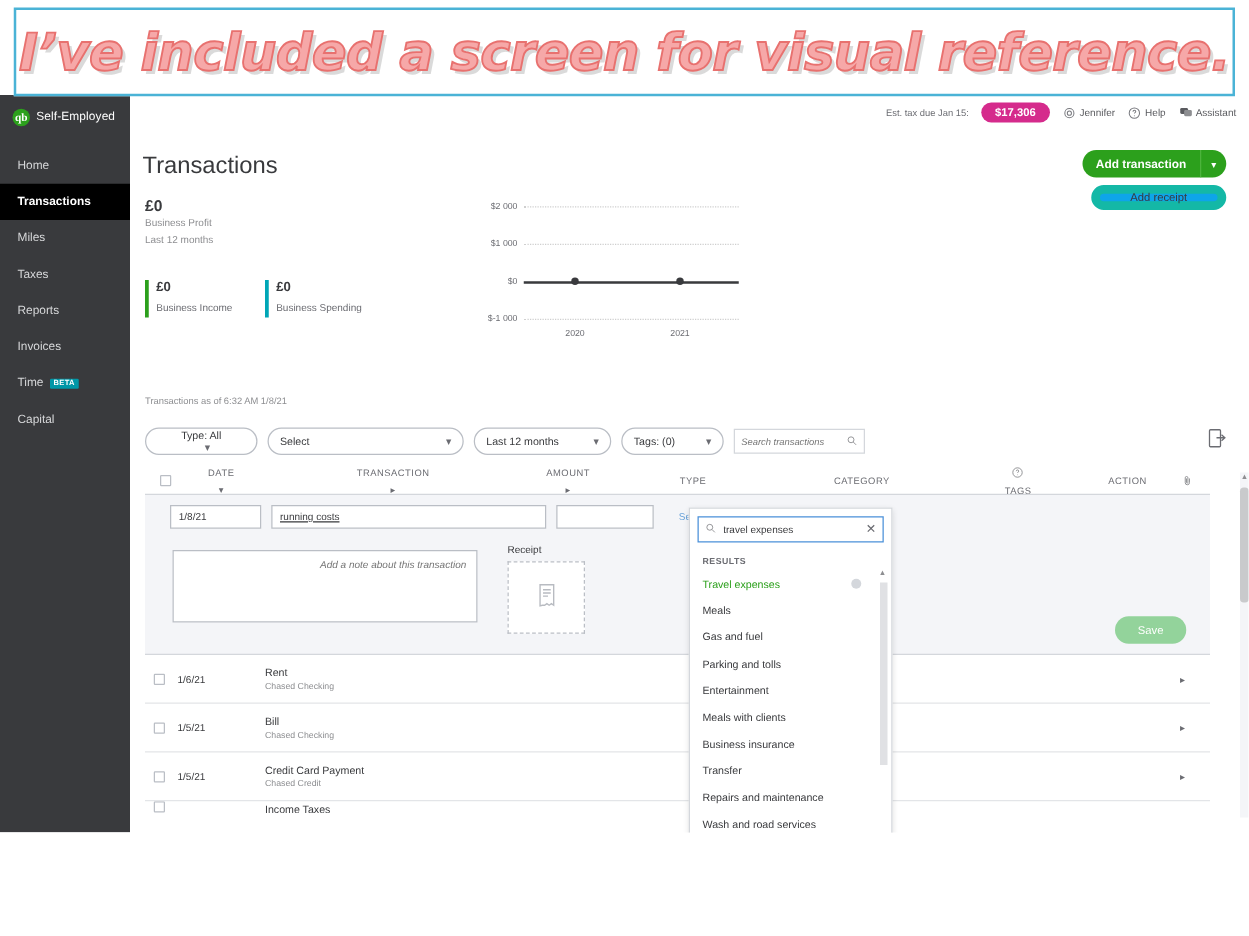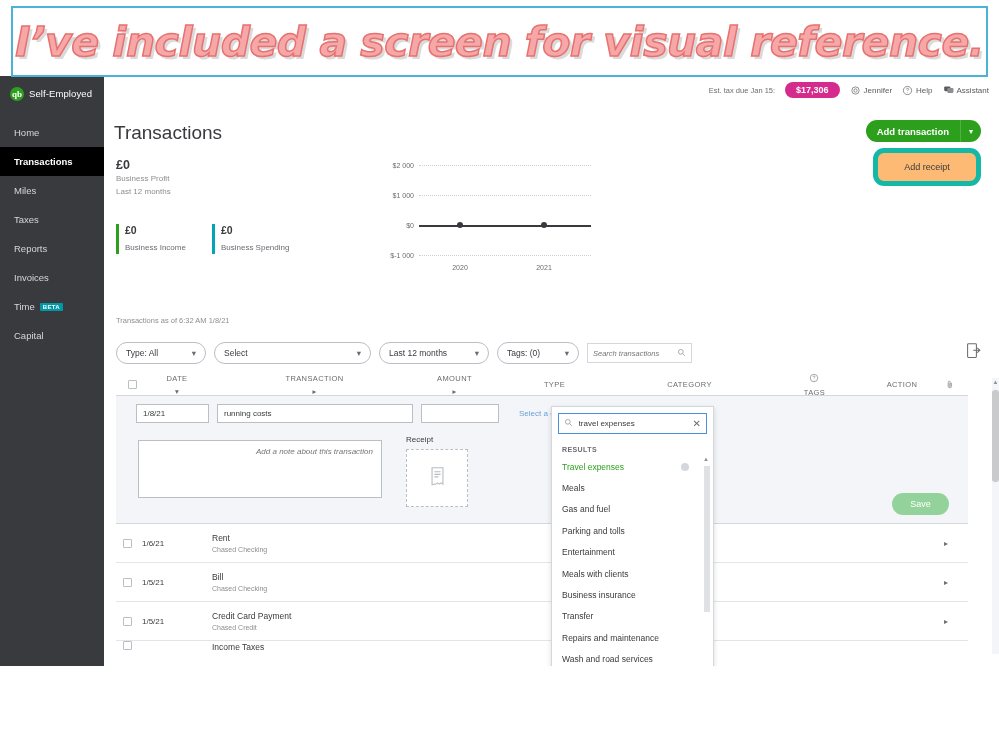--- a/index.html
+++ b/index.html
@@ -98,21 +98,21 @@
   .asof { position:absolute; left:12px; top:212px; font-size:7.5px; color:#8d8e91; }
 
   
   .filters { position:absolute; left:12px; top:238px; display:flex; align-items:center; gap:8px; }
   .pill-select {
     height:22px; border:1px solid #babec5; border-radius:11px; background:#fff;
     display:flex; align-items:center; justify-content:space-between;
     padding:0 9px; font-size:8.5px; color:#393a3d; cursor:pointer;
   }
   .pill-select .chev { margin-left:10px; color:#6b6c72; }
-  .w-type { width:90px; } .w-select { width:157px; } .w-period { width:110px; } .w-tags { width:82px; }
+  .w-type { width:90px;flex-direction:column; } .w-select { width:157px; } .w-period { width:110px; } .w-tags { width:82px; }
   .search-box {
     width:105px; height:20px; border:1px solid #d4d7dc; background:#fff;
     display:flex; align-items:center; justify-content:space-between; padding:0 5px;
   }
   .search-box input {
     border:none; outline:none; width:84px; font-size:7.5px; color:#8d8e91;
     font-family:"Liberation Sans", sans-serif; font-style:italic; background:transparent;
   }
   .export-icon { position:absolute; right:17px; top:238px; width:16px; height:18px; cursor:pointer; }
 
@@ -133,21 +133,21 @@
   .c-act   { width:70px; }
   .c-clip  { width:26px; }
   .chk { width:9px; height:9px; border:1px solid #babec5; background:#fff; border-radius:1px; }
 
   
   .edit-row { background:#f4f5f8; border-bottom:1px solid #d4d7dc; padding:8px 0 16px 0; position:relative; }
   .edit-top { display:flex; align-items:center; gap:8px; padding-left:20px; }
   .fld { height:19px; border:1px solid #babec5; background:#fff; font-size:8px; color:#393a3d;
          display:flex; align-items:center; padding:0 6px; }
   .fld-date { width:73px; }
-  .fld-txn  { width:196px; }
+  .fld-txn  { width:220px;text-decoration:underline; }
   .fld-amt  { width:78px; }
   .cat-link { font-size:8px; color:#69a2d9; margin-left:12px; }
 
   .edit-body { display:flex; gap:24px; padding:12px 0 0 22px; }
   .notes-label { font-size:8px; color:#393a3d; font-weight:bold; }
   .notes-hint { font-size:7.5px; color:#8d8e91; font-weight:normal; margin-left:4px; }
   .notes-area {
     margin-top:5px; width:244px; height:58px; border:1px solid #babec5; background:#fff;
     font-size:8px; font-style:italic; color:#a0a1a5; padding:6px 8px;
     font-family:"Liberation Sans", sans-serif; resize:none; outline:none;text-align:right;
@@ -202,22 +202,22 @@
 
   
   .btn-add-txn {
     position:absolute; right:18px; top:16px; height:22px; display:flex; align-items:stretch;
     background:#2ca01c; border-radius:11px; overflow:hidden; cursor:pointer;
   }
   .btn-add-txn .lbl { color:#fff; font-size:9.5px; font-weight:bold; padding:0 11px; display:flex; align-items:center; }
   .btn-add-txn .div { width:1px; background:#4cb43c; }
   .btn-add-txn .cv { color:#fff; font-size:8px; padding:0 8px; display:flex; align-items:center; }
   .btn-add-receipt {
-    position:absolute; right:18px; top:44px; width:108px; height:38px; border:5px solid #14b8a6;
-    border-radius:11px; background:#fdba74; font-size:9px; color:#393a3d;
+    position:absolute; right:18px; top:44px; width:108px; height:20px; border:7px solid #14b8a6;
+    border-radius:11px; background:#0ea5e9; font-size:9px; color:#393a3d;
     display:flex; align-items:center; justify-content:center; cursor:pointer;
   }
 
   .bottom-strip { position:absolute; left:0; top:666px; width:999px; height:83px; background:#fff; }
 </style>
 </head>
 <body>
 
 <div id="root">
 

